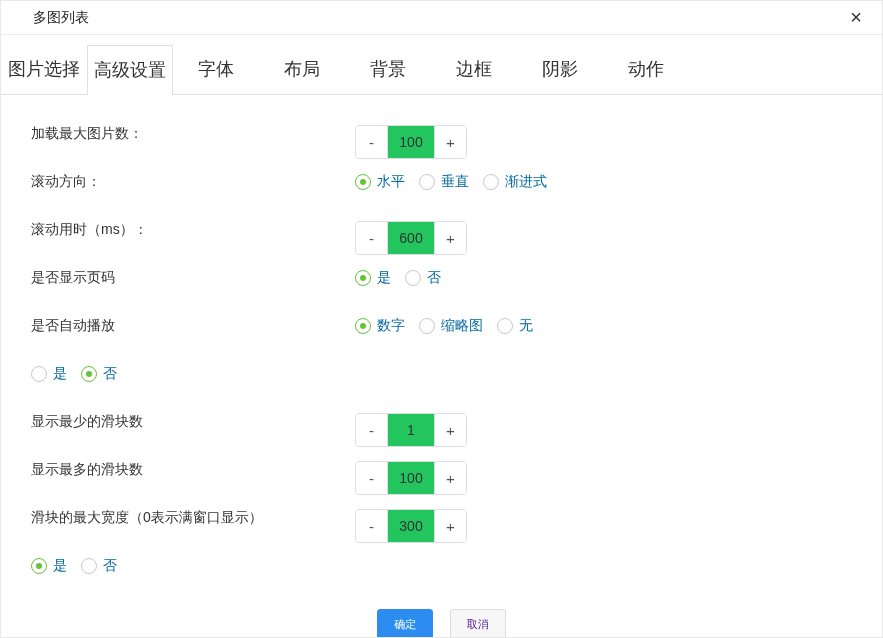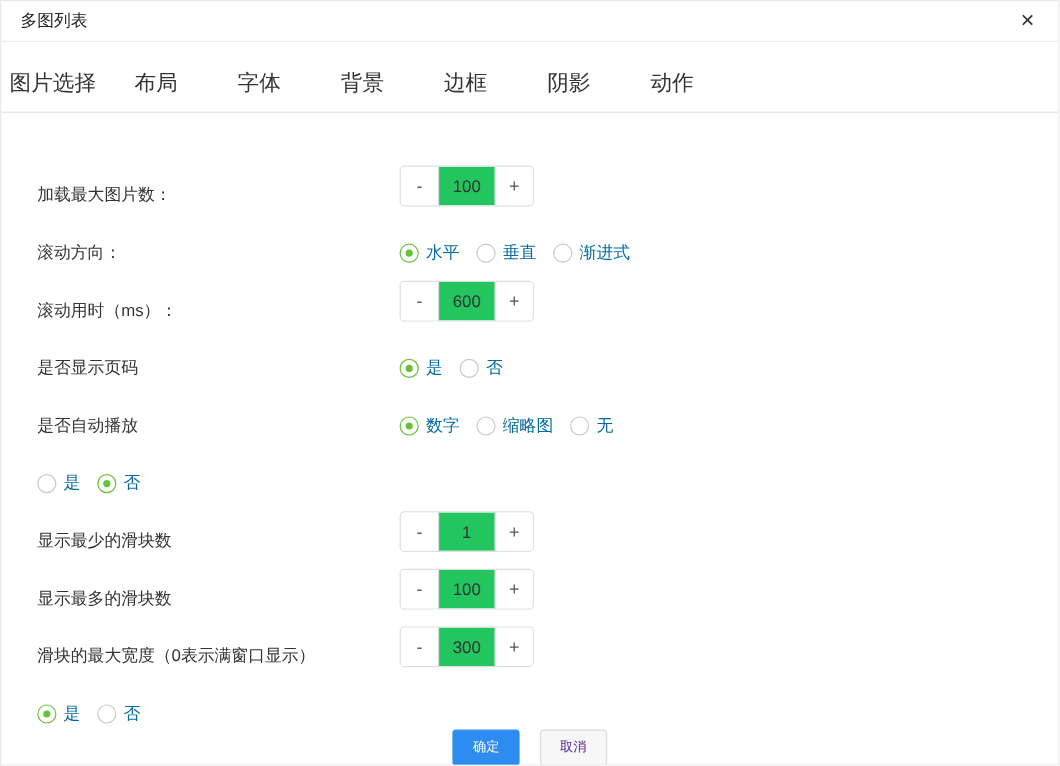--- a/index.html
+++ b/index.html
@@ -14,21 +14,21 @@
     font-family:"Liberation Sans","DejaVu Sans",sans-serif;
     color:var(--text);
   }
   .dialog{
     width:883px;height:638px;box-sizing:border-box;
     border:1px solid #e8e8e8;background:#fff;overflow:hidden;
   }
   
   .header{
     height:33px;display:flex;align-items:center;
-    padding:0 16px;border-bottom:1px solid #ececec;position:relative;
+    padding:0 32px;border-bottom:1px solid #ececec;position:relative;
   }
   .title{font-size:14px;color:#222;}
   .close{
     position:absolute;right:20px;top:4px;
     font-size:20px;color:#333;cursor:pointer;line-height:24px;
   }
   
   .tabbar{
     display:flex;margin-top:10px;border-bottom:1px solid var(--border);
     padding-left:0;
@@ -36,21 +36,21 @@
   .tab{
     width:86px;box-sizing:border-box;text-align:center;
     padding:12px 0;font-size:18px;color:#333;cursor:pointer;background:transparent;
   }
   .tab.active{
     background:#fff;border:1px solid var(--border);border-bottom:none;
     margin-bottom:-1px;padding-bottom:13px;
   }
   
   .form{padding:30px 0 0 30px;}
-  .row{display:flex;align-items:flex-end;height:48px;}
+  .row{display:flex;align-items:flex-start;height:48px;gap:22px;}
   .row-label{width:302px;flex-shrink:0;font-size:14px;color:#333;}
   
   .stepper{
     display:inline-flex;align-items:stretch;height:32px;
     border:1px solid #dcdee2;border-radius:4px;overflow:hidden;background:#fff;
   }
   .st-btn{
     width:31px;border:none;background:#fff;font-size:15px;color:#555;
     cursor:pointer;padding:0;font-family:inherit;
   }
@@ -91,22 +91,23 @@
 
 <div class="dialog">
 
   <div class="header">
     <span class="title">多图列表</span>
     <span class="close">×</span>
   </div>
 
   <div class="tabbar" id="tabbar">
       <div class="tab">图片选择</div>
+      <div class="tab active">高级设置</div>
+      <div class="tab">字体</div>
       <div class="tab">布局</div>
-      <div class="tab">字体</div>
       <div class="tab">背景</div>
       <div class="tab">边框</div>
       <div class="tab">阴影</div>
       <div class="tab">动作</div>
     </div>
 
   <div class="form" id="form">
       <div class="row">
         <div class="row-label">加载最大图片数：</div>
         <div class="stepper">

